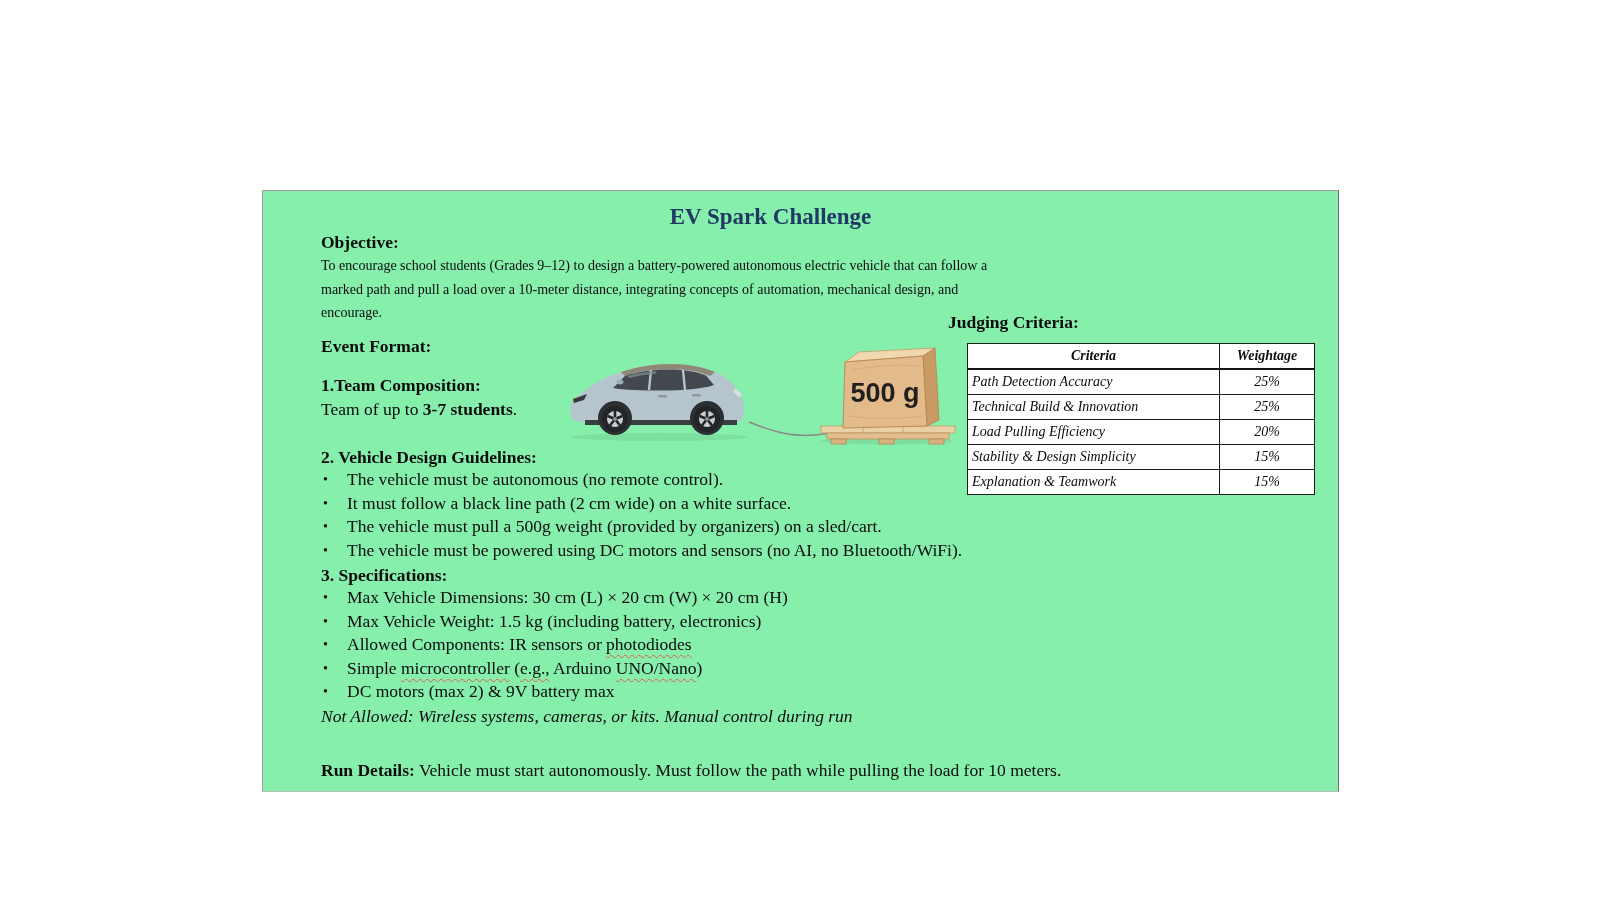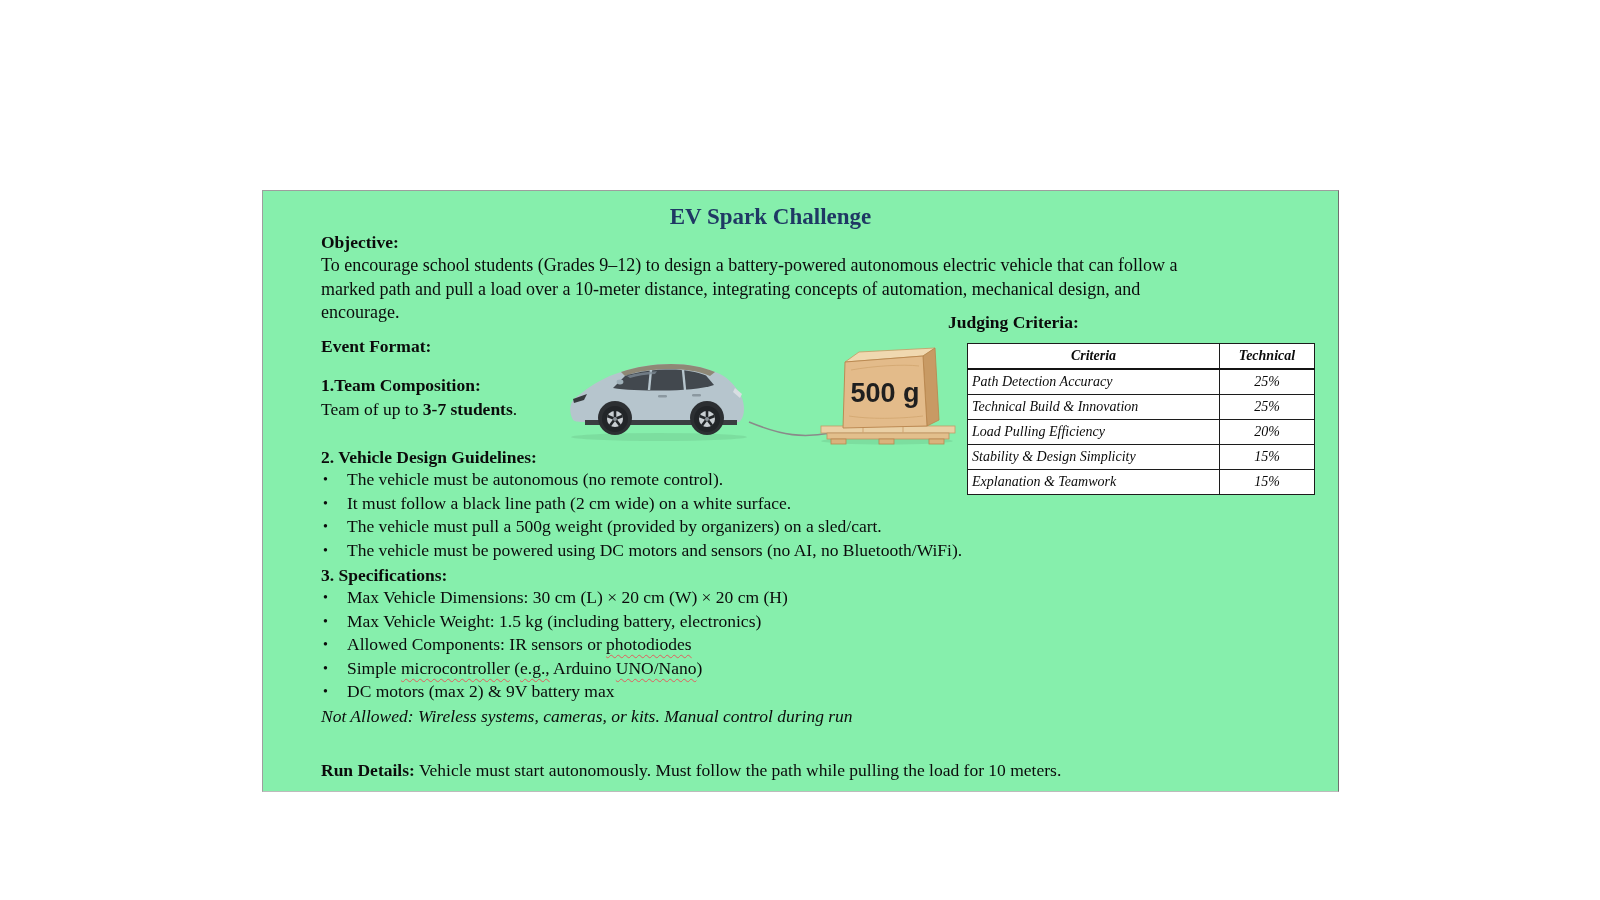--- a/index.html
+++ b/index.html
@@ -15,21 +15,21 @@
     overflow:hidden;
     margin-top:40px;
   }
   .abs{position:absolute;white-space:nowrap;}
   .h{font-weight:bold;font-size:17.5px;line-height:23.5px;}
   .t{font-size:17.5px;line-height:23.5px;}
   .title{
     left:0;top:12px;width:1015px;text-align:center;
     font-size:23px;font-weight:bold;line-height:28px;
   }
-  .line{height:23.5px;line-height:23.5px;white-space:nowrap;font-size:18px;}
+  .line{height:23.5px;line-height:23.5px;white-space:nowrap;font-size:14px;}
   .bullet-row{height:23.5px;line-height:23.5px;white-space:nowrap;font-size:17.5px;}
   .bdot{display:inline-block;width:24px;padding-left:2px;font-size:14px;vertical-align:1px;}
   .sp{
     text-decoration:underline;text-decoration-style:wavy;
     text-decoration-color:#e25d5d;text-decoration-thickness:1px;
     text-underline-offset:4px;
   }
   table.judging{
     position:absolute;left:704px;top:152px;border-collapse:collapse;
     background:#ffffff;
@@ -58,21 +58,21 @@
       <div class="line">To encourage school students (Grades 9–12) to design a battery-powered autonomous electric vehicle that can follow a</div>
       <div class="line">marked path and pull a load over a 10-meter distance, integrating concepts of automation, mechanical design, and</div>
       <div class="line">encourage.</div>
     </div>
 
   <div class="abs h" style="left:685px;top:120px;">Judging Criteria:</div>
   <table class="judging">
     <thead>
         <tr id="judging-head-row">
           <th>Criteria</th>
-          <th>Technical</th>
+          <th>Weightage</th>
         </tr>
       </thead>
     <tbody id="judging-body">
         <tr>
           <td class="crit">Path Detection Accuracy</td>
           <td class="wt">25%</td>
         </tr>
         <tr>
           <td class="crit">Technical Build &amp; Innovation</td>
           <td class="wt">25%</td>

